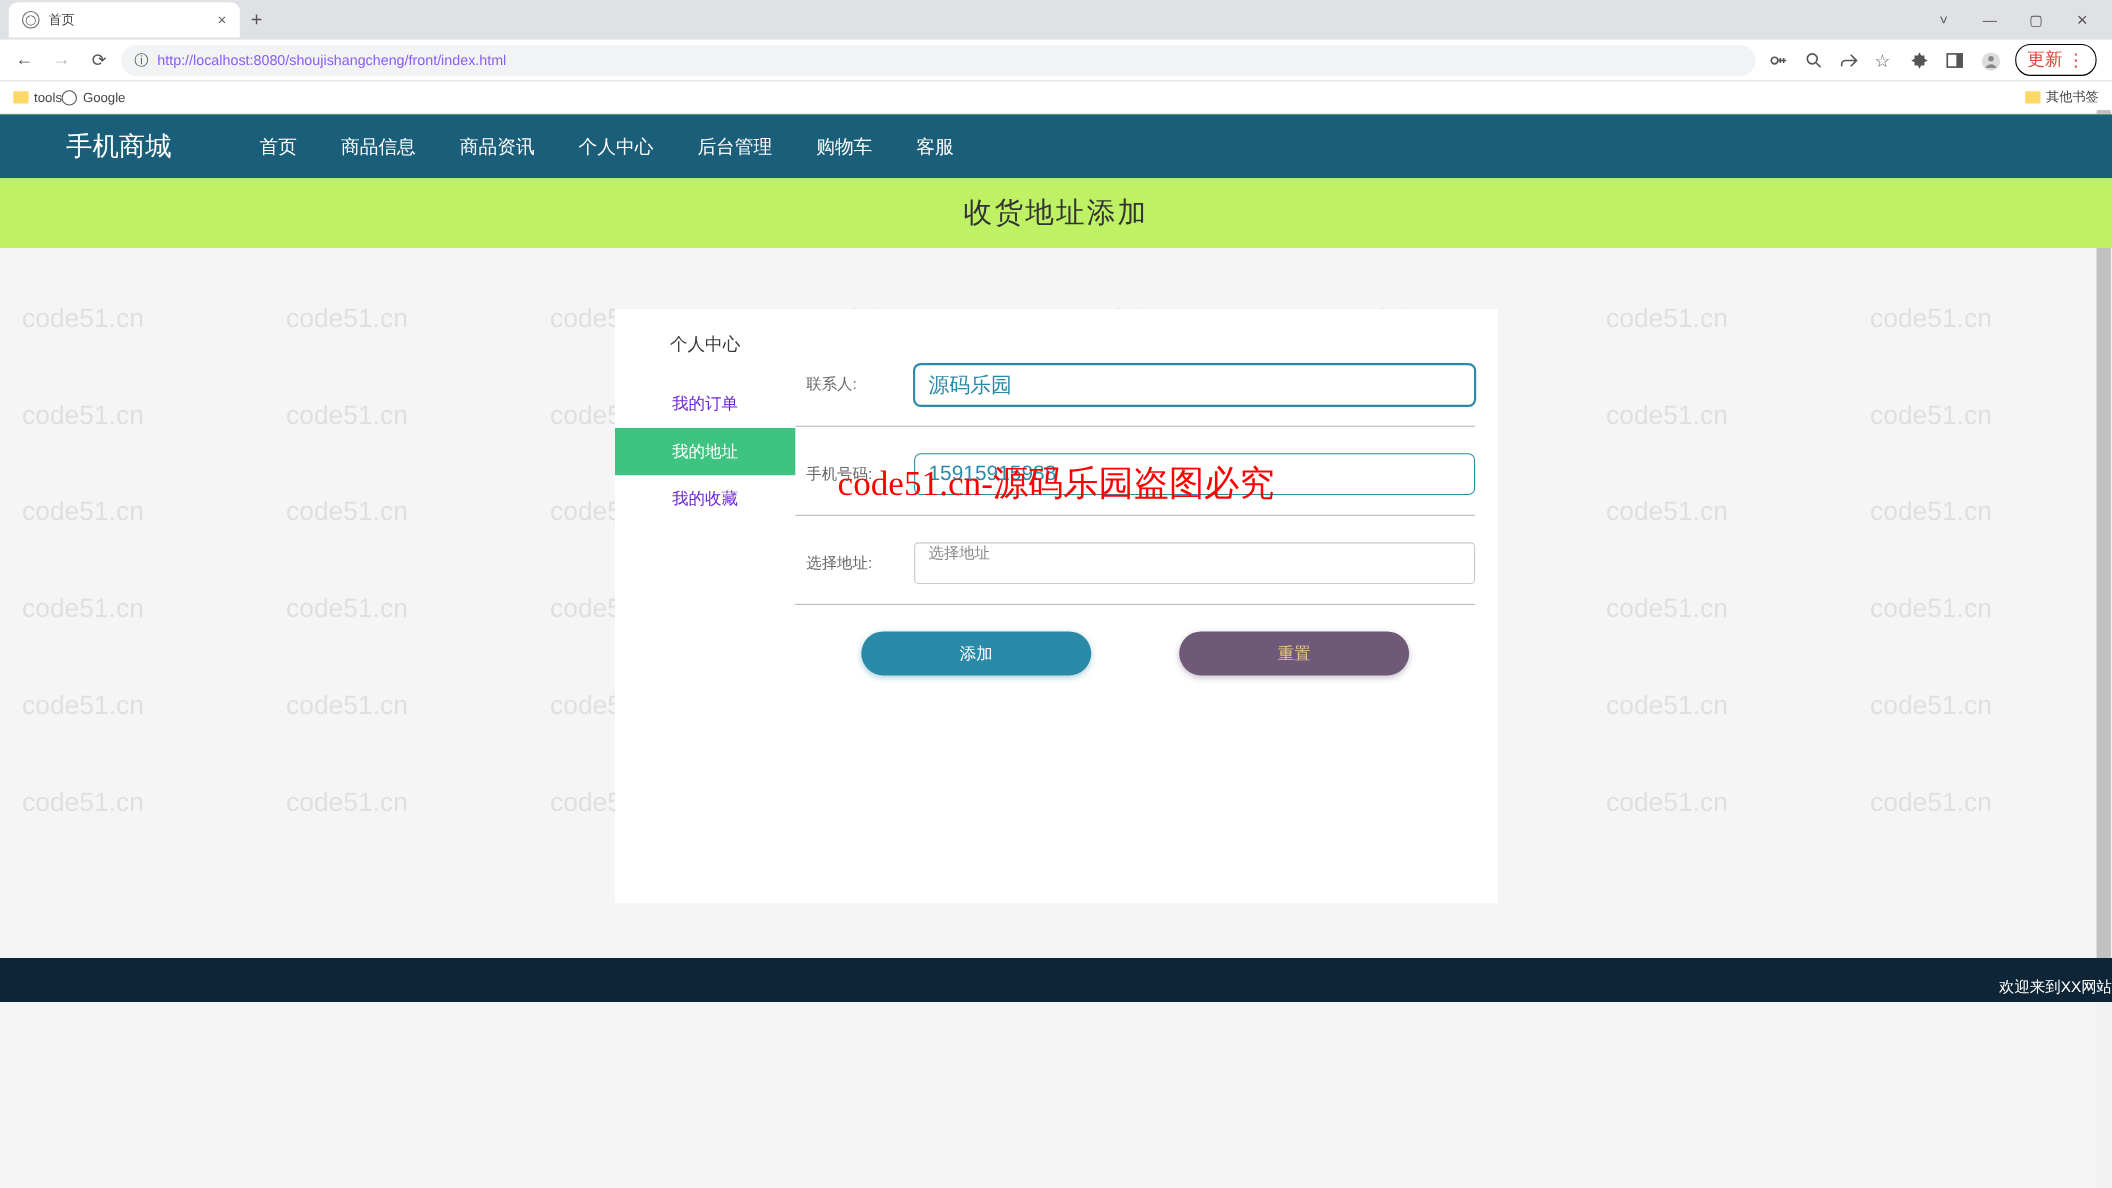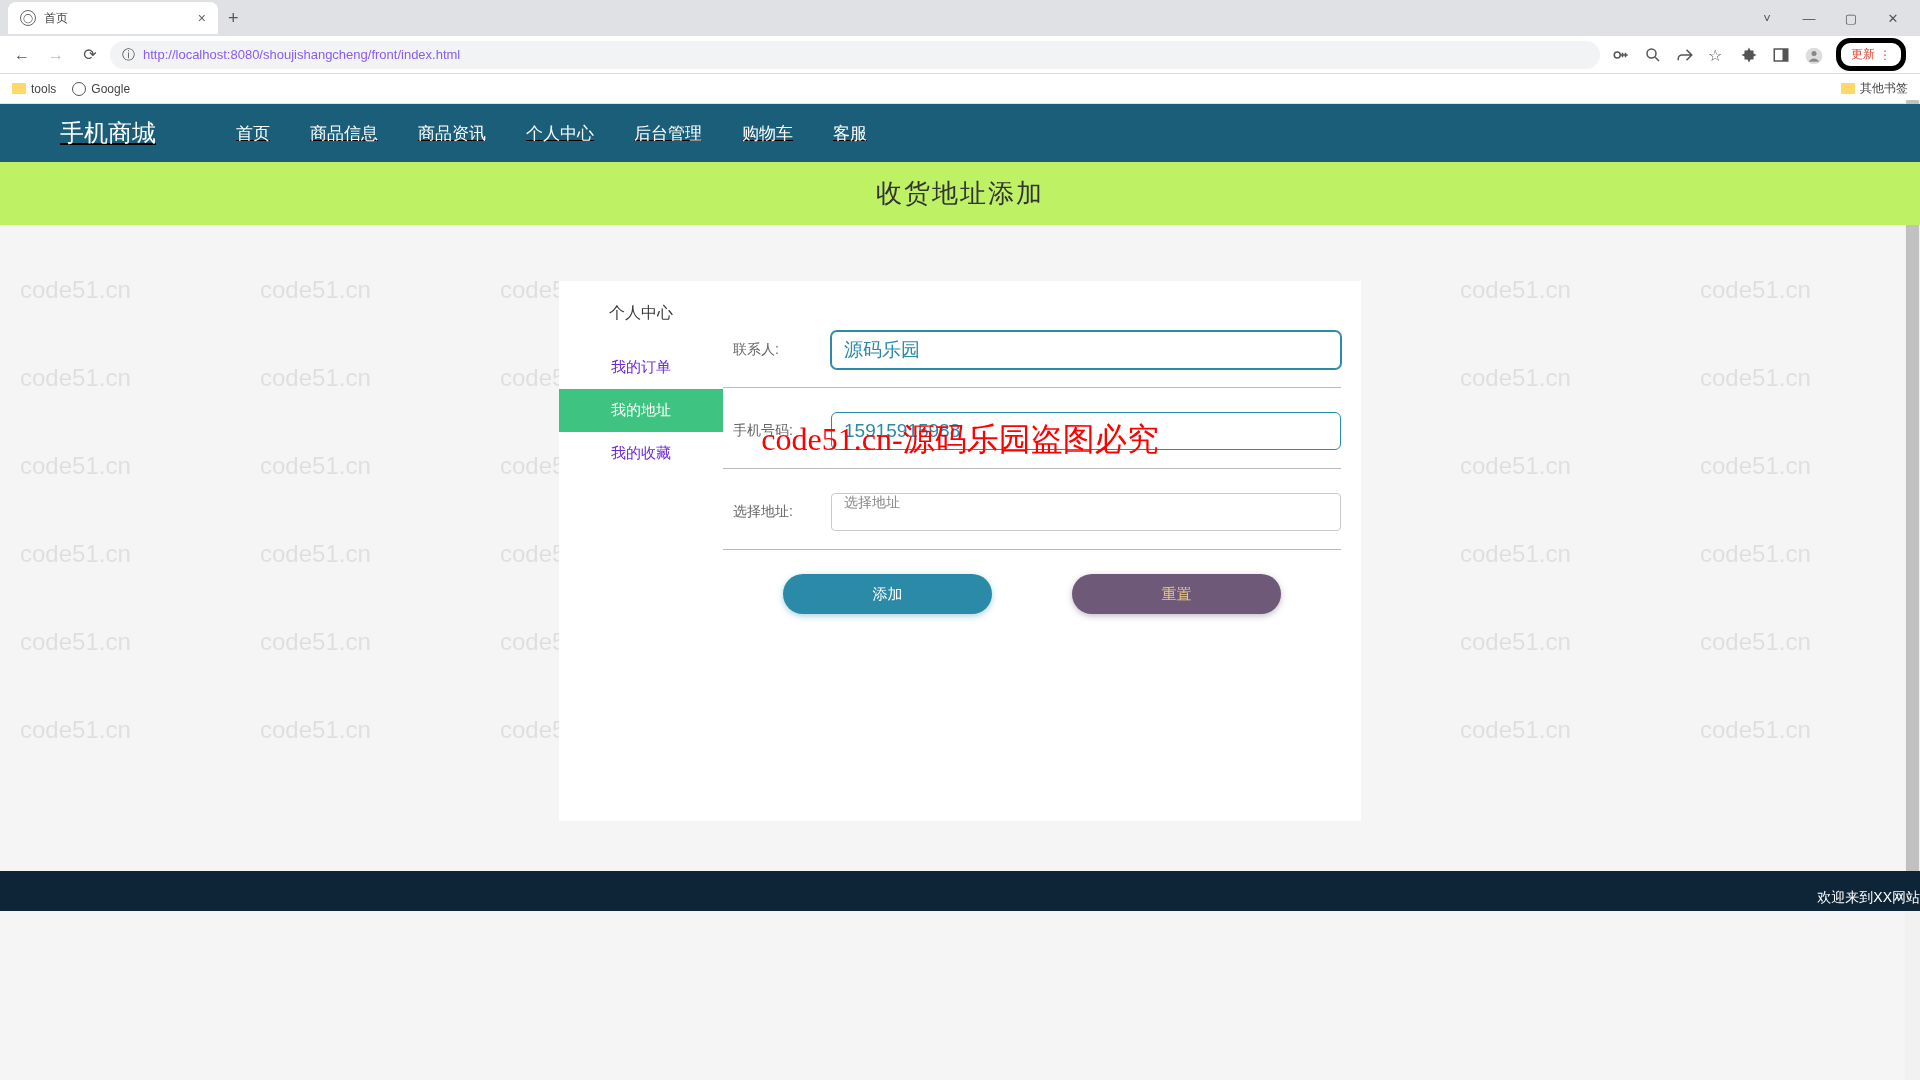--- a/index.html
+++ b/index.html
@@ -14,36 +14,36 @@
     .new-tab { padding: 0 10px; font-size: 18px; color: #555; cursor: pointer; }
     .window-controls { margin-left: auto; display: flex; gap: 16px; padding-right: 14px; color: #555; font-size: 13px; }
     .wc { width: 26px; height: 26px; display: flex; align-items: center; justify-content: center; cursor: pointer; }
     
     .addr-bar { display: flex; align-items: center; background: #fff; height: 38px; padding: 0 8px; gap: 6px; border-bottom: 1px solid #ddd; }
     .nav-btn { width: 28px; height: 28px; display: flex; align-items: center; justify-content: center; color: #555; cursor: pointer; font-size: 16px; }
     .url-box { flex: 1; display: flex; align-items: center; background: #f1f3f4; border-radius: 14px; height: 28px; padding: 0 12px; gap: 8px; font-size: 13px; color: #555; }
     .url-text { color: #8b5cf6; }
     .addr-icons { display: flex; gap: 14px; align-items: center; padding: 0 6px; color: #555; }
     .ai { width: 18px; height: 18px; cursor: pointer; }
-    .update-btn { border: 5px solid #000000; color: #db4437; border-radius: 14px; padding: 3px 10px; font-size: 12px; display: flex; align-items: center; gap: 4px; cursor: pointer; }
-    
-    .bookmark-bar { display: flex; align-items: center; background: #fff; height: 30px; padding: 0 12px; gap: 16px; font-size: 12px; color: #444; border-bottom: 1px solid #e5e5e5; }
+    .update-btn { border: 1px solid #000000; color: #db4437; border-radius: 14px; padding: 3px 10px; font-size: 16px; display: flex; align-items: center; gap: 4px; cursor: pointer; }
+    
+    .bookmark-bar { display: flex; align-items: center; background: #fff; height: 30px; padding: 0 12px; font-size: 12px; color: #444; border-bottom: 1px solid #e5e5e5; }
     .bm { display: flex; align-items: center; gap: 5px; cursor: pointer; }
     .bm-folder { width: 14px; height: 11px; background: #ffd968; border-radius: 1px; }
     .bm-globe { width: 14px; height: 14px; border: 1px solid #555; border-radius: 50%; position: relative; }
     .bm-right { margin-left: auto; }
     
     
     .watermark-layer { position: fixed; top: 100px; left: 0; right: 0; bottom: 0; pointer-events: none; z-index: 0; overflow: hidden; }
     .wm-row { display: flex; justify-content: space-between; padding: 0 20px; font-size: 24px; color: rgba(100,100,100,0.15); font-family: Consolas, monospace; margin-bottom: 60px; white-space: nowrap; }
     .wm-cell { width: 200px; }
     .wm-overlay { position: absolute; top: 418px; left: 50%; transform: translateX(-50%); font-family: "SimSun", serif; font-size: 32px; color: #ff0000; font-weight: normal; z-index: 10; pointer-events: none; white-space: nowrap; }
     
     
-    .site-nav { background: #1a5e79; height: 58px; display: flex; align-items: center; padding: 0 60px; gap: 40px; position: relative; z-index: 1; text-decoration: underline; }
+    .site-nav { background: #1a5e79; height: 58px; display: flex; align-items: center; padding: 0 60px; gap: 40px; position: relative; z-index: 1; }
     .site-logo { color: #fff; font-size: 24px; font-weight: normal; margin-right: 40px; }
     .nav-item { color: #fff; font-size: 17px; cursor: pointer; }
     
     
     .page-title-band { background: #bef264; padding: 14px 0; text-align: center; font-size: 26px; color: #333; position: relative; z-index: 1; letter-spacing: 2px; }
     
     
     .content-wrap { width: 802px; margin: 56px auto 0; background: #fff; display: flex; min-height: 540px; position: relative; z-index: 1; }
     .sidebar { width: 164px; padding-top: 22px; }
     .sidebar-title { color: #3a3a3a; font-size: 16px; text-align: center; padding: 0 0 22px; }

